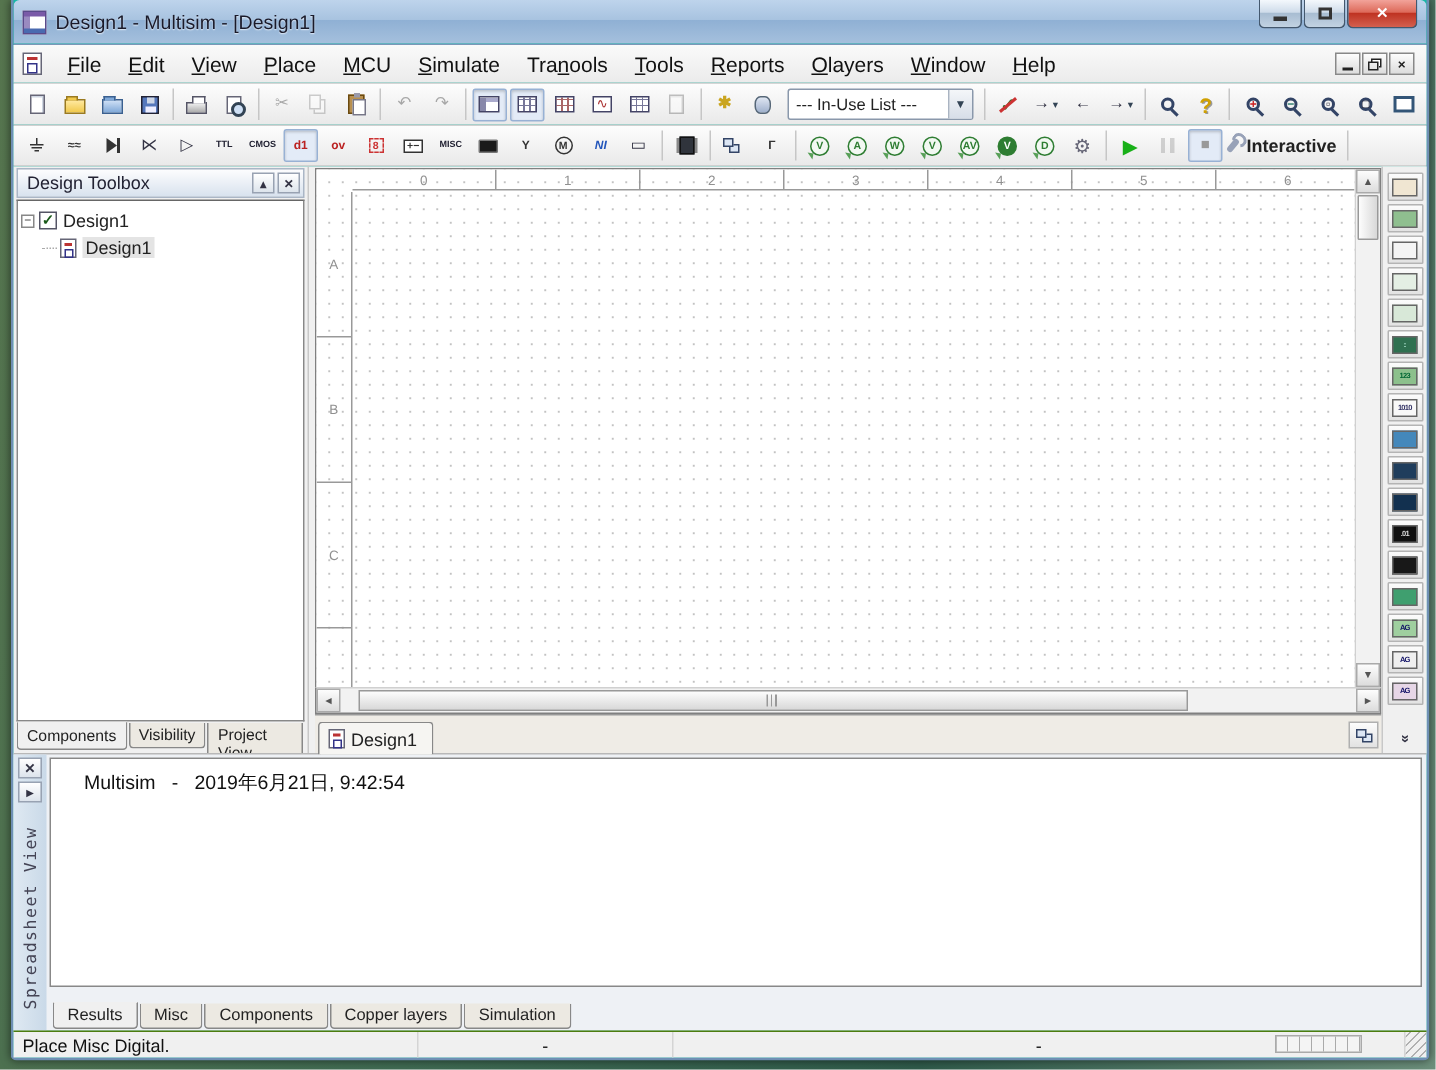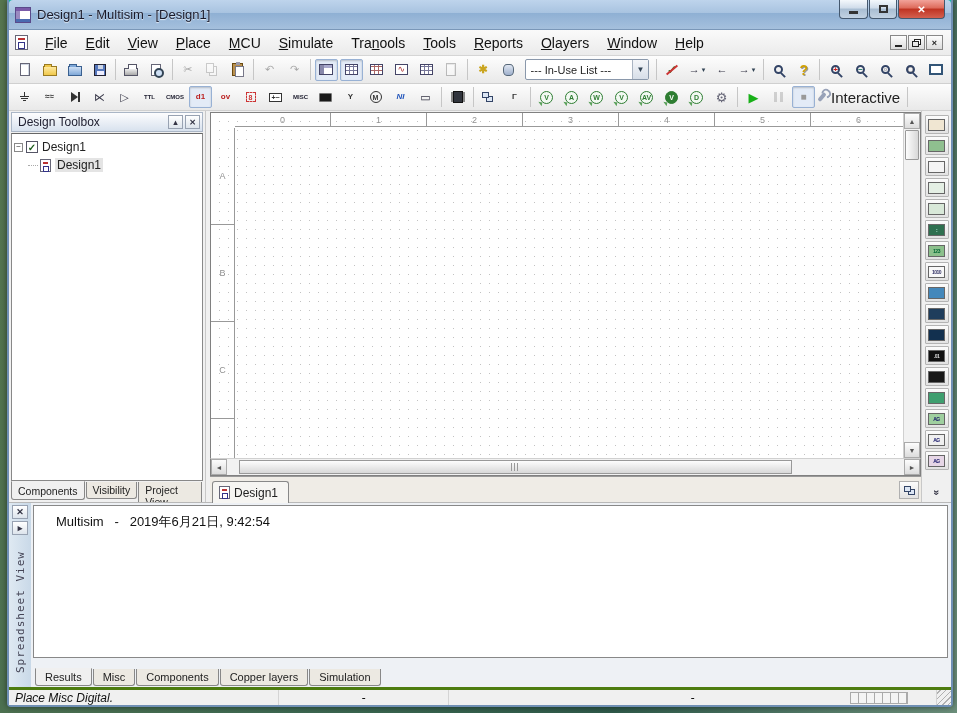--- a/index.html
+++ b/index.html
@@ -107,21 +107,21 @@
   [data-kind="probe"] .ic { width:13px; height:13px; border:1px solid #2e7d32; border-radius:50%; font-size:7px; font-weight:bold; color:#2e7d32; background:#f2f8f2; position:relative; }
   [data-kind="probe"] .ic::after { content:""; position:absolute; left:-3px; bottom:-3px; border-left:4px solid transparent; border-top:4px solid #58a058; transform:rotate(10deg); }
   [data-kind="play"] .ic { color:#18b018; font-size:13px; }
   [data-kind="pause"] .ic { width:9px; height:10px; background:linear-gradient(90deg,#999 0 3px,transparent 3px 6px,#999 6px 9px); }
   [data-kind="stop"] .ic { color:#999; font-size:10px; }
   [data-kind="wrench"] .ic { width:4px; height:10px; background:#98a2b8; border-radius:2px; transform:rotate(40deg); position:relative; margin-right:3px; }
   [data-kind="wrench"] .ic::before { content:""; position:absolute; top:-5px; left:-2px; width:6px; height:5px; border-radius:50%; border:2px solid #98a2b8; border-bottom-color:transparent; }
   [data-kind="gear"] .ic { color:#667; font-size:13px; }
   [data-name="zoom-in-button"] .ic { color:#c22; }
   [data-name="zoom-out-button"] .ic { color:#276; }
-  .tbtn .lbl { font-size:15px; color:#222; margin-left:4px; }
+  .tbtn .lbl { font-size:12px; color:#222; margin-left:4px;font-weight:bold; }
   
   .combo { display:flex; align-items:center; width:172px; height:21px; margin:0 4px; background:#fff;
            border:1px solid #8a98ab; border-radius:2px; }
   .combo-text { flex:1; padding:0 5px; font-size:11px; color:#222; white-space:nowrap; overflow:hidden; }
   .combo-btn { width:16px; height:100%; display:flex; align-items:center; justify-content:center;
                background:linear-gradient(#f4f6f9,#d7dee8); border-left:1px solid #aab4c2; font-size:8px; color:#345; }
   
   .main { flex:1 1 auto; display:flex; min-height:0; background:#f0f0f0; }
   
   .toolbox { flex:0 0 197px; display:flex; flex-direction:column; border-right:1px solid #c8c8c8; padding:1px 2px 0 2px; }
@@ -196,21 +196,21 @@
   .ss-strip { flex:0 0 22px; display:flex; flex-direction:column; align-items:center; background:linear-gradient(90deg,#dfe9f2,#c9d9e8); padding-top:2px; }
   .ss-mini { width:16px; height:14px; border:1px solid #98a2b2; background:linear-gradient(#fff,#dde4ec); display:flex;
              align-items:center; justify-content:center; font-size:9px; font-weight:bold; color:#334; margin-bottom:2px; }
   .vtext { flex:1; display:flex; align-items:center; justify-content:center; writing-mode:vertical-rl; transform:rotate(180deg);
            font-family:"DejaVu Sans Mono", monospace; font-size:11px; color:#445; letter-spacing:1px; }
   .ss-main { flex:1; display:flex; flex-direction:column; padding:2px 3px 0 2px; min-width:0; }
   .ss-content { flex:1; background:#fff; border:1px solid #888; padding:7px 0 0 22px; font-size:13px; color:#111; white-space:pre; overflow:hidden; }
   .ss-tabs { flex:0 0 22px; display:flex; align-items:flex-start; padding:11px 0 0 2px; }
   .ss-tabs .btab { font-size:11px; padding:2px 9px; }
   
-  .statusbar { flex:0 0 18px; display:flex; align-items:stretch; background:#f0f0f0; border-top:3px solid #4d7c0f; font-size:12px;font-style:italic; }
+  .statusbar { flex:0 0 18px; display:flex; align-items:stretch; background:#f0f0f0; border-top:1px solid #4d7c0f; font-size:12px; }
   .scell { display:flex; align-items:center; padding:0 6px; border-right:1px solid #d4d4d4; color:#111; }
   .scell.msg { flex:0 0 270px; }
   .scell.c2 { flex:0 0 170px; justify-content:center; }
   .scell.c3 { flex:1; justify-content:center; position:relative; }
   .progress { position:absolute; right:28px; top:2px; width:58px; height:12px; border:1px solid #aaa;
               background:repeating-linear-gradient(90deg,#f4f4f4 0 7px,#aaa 7px 8px); }
   .rgrip { width:14px; background:repeating-linear-gradient(135deg,transparent 0 2px,#b0b0b0 2px 3px,transparent 3px 4px); }
 </style>
 </head>
 <body>

